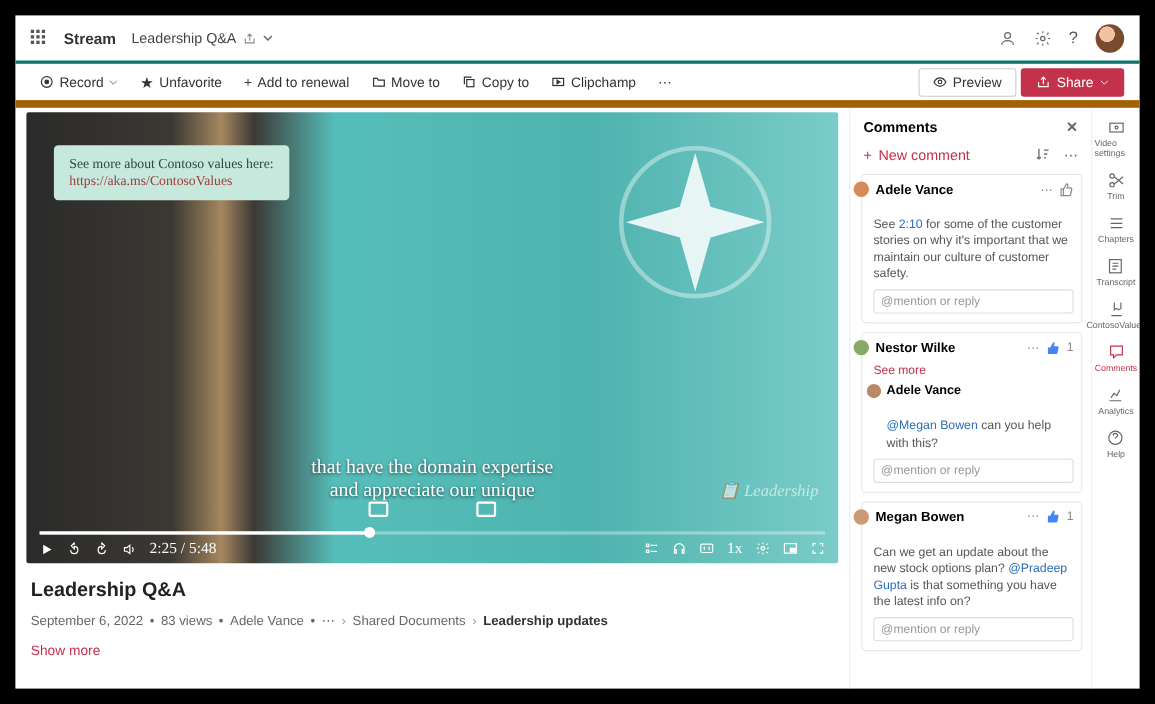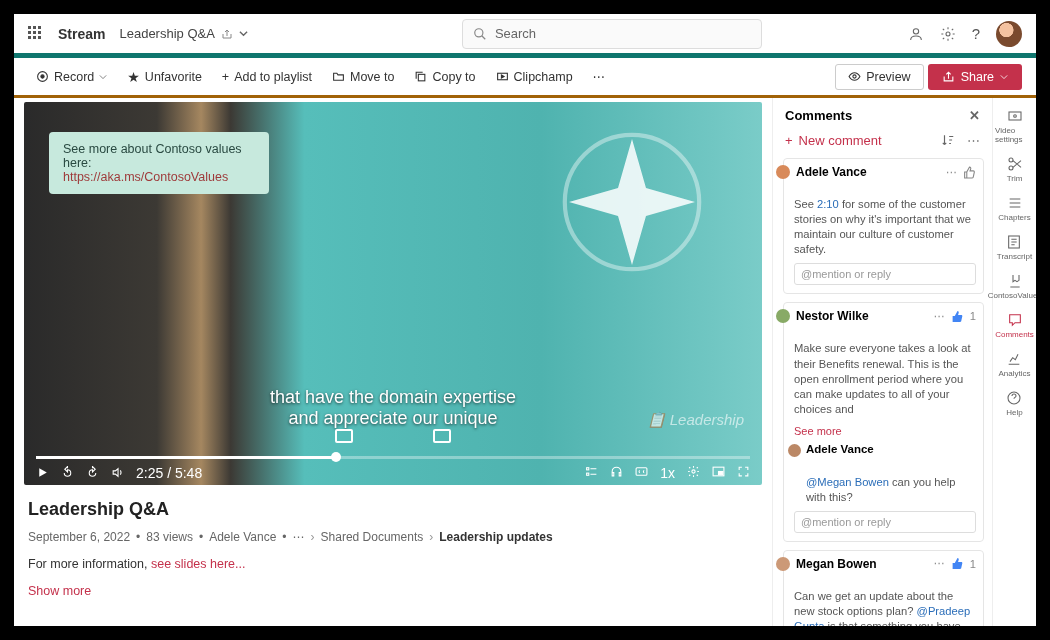--- a/index.html
+++ b/index.html
@@ -1,33 +1,33 @@
 <!DOCTYPE html>
 <html><head>
 <meta charset="utf-8">
 <style>
 * { box-sizing: border-box; margin: 0; padding: 0; }
 body { font-family: 'Segoe UI', sans-serif; background: #000; display: flex; justify-content: center; align-items: center; height: 640px; }
 .window { width: 1050px; height: 640px; background: #000; padding: 14px; }
 .app { width: 100%; height: 100%; background: #fff; display: flex; flex-direction: column; }
-.topbar { height: 44px; display: flex; align-items: center; padding: 0 14px; gap: 14px; border-bottom: 5px solid #0f766e; }
+.topbar { height: 44px; display: flex; align-items: center; padding: 0 14px; gap: 14px; border-bottom: 3px solid #0f766e; }
 .waffle { width: 16px; height: 16px; display: grid; grid-template-columns: repeat(3,3px); grid-auto-rows:3px; gap:2px; }
 .waffle span { background:#555; }
 .brand { font-weight:600; font-size:14px; color:#333; }
 .docname { font-size:13px; color:#444; display:flex; align-items:center; gap:6px; }
 .search { flex: 0 0 300px; margin-left: 200px; height:30px; border:1px solid #ddd; border-radius:4px; display:flex; align-items:center; padding:0 10px; gap:8px; color:#666; font-size:13px; background:#fafafa; }
 .topright { margin-left:auto; display:flex; align-items:center; gap:16px; color:#555; }
 .avatar { width:26px; height:26px; border-radius:50%; background: radial-gradient(circle at 40% 35%, #f4c2a0 30%, #7a4a2e 32%); }
-.toolbar { height:40px; display:flex; align-items:center; padding:0 14px; gap:4px; border-bottom:3px solid #a16207; font-size:12.5px; color:#333;justify-content:center; }
+.toolbar { height:40px; display:flex; align-items:center; padding:0 14px; gap:4px; border-bottom:7px solid #a16207; font-size:12.5px; color:#333;justify-content:center; }
 .tbtn { display:flex; align-items:center; gap:5px; padding:4px 8px; border-radius:3px; cursor:pointer; }
 .preview { margin-left:auto; border:1px solid #ccc; padding:5px 12px; border-radius:3px; }
 .share { background:#c4314b; color:#fff; padding:6px 14px; border-radius:3px; display:flex; align-items:center; gap:6px; }
 .main { flex:1; display:flex; overflow:hidden; }
 .left { flex:1; display:flex; flex-direction:column; padding:4px 10px 10px 10px; overflow:auto; }
-.video { position:relative; height:410px; background: linear-gradient(90deg,#2a2a2a 0%,#3c3934 18%,#a58760 24%,#3c3934 28%,#56beba 38%,#4fb3af 70%,#7accc8 100%); border-radius:2px; overflow:hidden; }
+.video { position:relative; height:410px; background: linear-gradient(90deg,#2a2a2a 0%,#3c3934 18%,#a58760 24%,#3c3934 28%,#56beba 38%,#4fb3af 70%,#7accc8 100%); border-radius:2px; overflow:hidden;font-family:Liberation Serif, serif; }
 .callout { position:absolute; top:30px; left:25px; background:#c7e9dd; border-radius:4px; padding:10px 14px; font-size:12.5px; color:#2a4a42; max-width:220px; }
 .callout a { color:#9e3a3a; }
 .caption { position:absolute; bottom:56px; left:50%; transform:translateX(-50%); color:#fff; font-size:18px; text-align:center; text-shadow:0 1px 3px rgba(0,0,0,.7); }
 .squares { position:absolute; bottom:42px; left:50%; transform:translateX(-50%); display:flex; gap:80px; }
 .sq { width:18px; height:14px; border:2px solid #fff; border-radius:2px; }
 .watermark { position:absolute; bottom:56px; right:18px; color:rgba(255,255,255,.6); font-size:15px; font-style:italic; }
 .star { position:absolute; right:60px; top:30px; width:140px; height:140px; }
 .progress { position:absolute; bottom:26px; left:12px; right:12px; height:3px; background:rgba(255,255,255,.35); }
 .progress .fill { height:100%; width:42%; background:#fff; position:relative; }
 .progress .dot { position:absolute; right:-5px; top:-3.5px; width:10px; height:10px; background:#fff; border-radius:50%; }
@@ -89,27 +89,20 @@
     <div class="brand">Stream</div>
     <div class="docname">
       <span>Leadership Q&amp;A</span>
       <svg width="12" height="12" viewBox="0 0 24 24" fill="none" stroke="#888" stroke-width="2">
             <path d="M4 12v8h16v-8M12 4v12M8 8l4-4 4 4"></path>
           </svg>
       <svg width="9" height="9" viewBox="0 0 10 10">
             <path d="M1 3l4 4 4-4" fill="none" stroke="#666" stroke-width="1.5"></path>
           </svg>
     </div>
-    <div class="search">
-      <svg width="14" height="14" viewBox="0 0 24 24" fill="none" stroke="#888" stroke-width="2">
-            <circle cx="10" cy="10" r="7"></circle>
-            <path d="M21 21l-6-6"></path>
-          </svg>
-      <span>Search</span>
-    </div>
     <div class="topright">
       <svg width="16" height="16" viewBox="0 0 24 24" fill="none" stroke="#666" stroke-width="1.6">
             <circle cx="12" cy="8" r="4"></circle>
             <path d="M4 21c0-4 4-6 8-6s8 2 8 6"></path>
           </svg>
       <svg width="16" height="16" viewBox="0 0 24 24" fill="none" stroke="#666" stroke-width="1.6">
             <circle cx="12" cy="12" r="3"></circle>
             <path d="M12 2v3M12 19v3M4.2 4.2l2.1 2.1M17.7 17.7l2.1 2.1M2 12h3M19 12h3M4.2 19.8l2.1-2.1M17.7 6.3l2.1-2.1"></path>
           </svg>
       <span style="font-size:15px;">?</span>
@@ -127,21 +120,21 @@
           <svg width="8" height="8" viewBox="0 0 10 10">
             <path d="M1 3l4 4 4-4" fill="none" stroke="#666"></path>
           </svg>
         </div>
     <div class="tbtn">
           <span style="font-size:14px;">★</span>
           <span>Unfavorite</span>
         </div>
     <div class="tbtn">
           <span>+</span>
-          <span>Add to playlist</span>
+          <span>Add to renewal</span>
         </div>
     <div class="tbtn">
           <svg width="13" height="13" viewBox="0 0 24 24" fill="none" stroke="#333" stroke-width="2">
             <path d="M3 6h6l2 3h10v10H3z"></path>
           </svg>
           <span>Move to</span>
         </div>
     <div class="tbtn">
           <svg width="13" height="13" viewBox="0 0 24 24" fill="none" stroke="#333" stroke-width="2">
             <rect x="8" y="8" width="12" height="12"></rect>
@@ -252,21 +245,20 @@
               <span>•</span>
           <span>Adele Vance</span>
               <span>•</span>
           <span>⋯</span>
           <span class="chev">›</span>
           <span>Shared Documents</span>
           <span class="chev">›</span>
           <span style="font-weight:600;color:#333;">Leadership updates</span>
         </div>
         <div class="desc">
-          <div><span>For more information, </span><span class="link">see slides here...</span></div>
           <div class="link" style="margin-top:6px;">Show more</div>
         </div>
       </div>
     </div>
 
     <div class="comments">
       <div class="chead">
         <span>Comments</span>
         <span class="x">✕</span>
       </div>
@@ -301,21 +293,20 @@
                 <div class="cav" style="background:#8a6"></div>
                 <span class="nm">Nestor Wilke</span>
                 <div class="icons">
                   <span>⋯</span>
                   <svg width="13" height="13" viewBox="0 0 24 24" fill="#4285f4">
                     <path d="M7 22V11l5-9c2 0 3 2 2 4l-1 3h6c1 0 2 1 2 2l-2 9c0 1-1 2-2 2H7zM7 11H3v11h4"></path>
                   </svg>
                   <span>1</span>
                 </div>
               </div>
-          <div class="ctext">Make sure everyone takes a look at their Benefits renewal. This is the open enrollment period where you can make updates to all of your choices and</div>
           <div class="seemore">See more</div>
           <div class="nested">
             <span class="nav"></span><b style="font-size:11.5px;">Adele Vance</b>
             <div class="ctext"><span class="mn">@Megan Bowen</span><span> can you help with this?</span></div>
           </div>
           <div class="reply">@mention or reply</div>
         </div>
 
         <div class="comment cwrap">
           <div class="cu">

